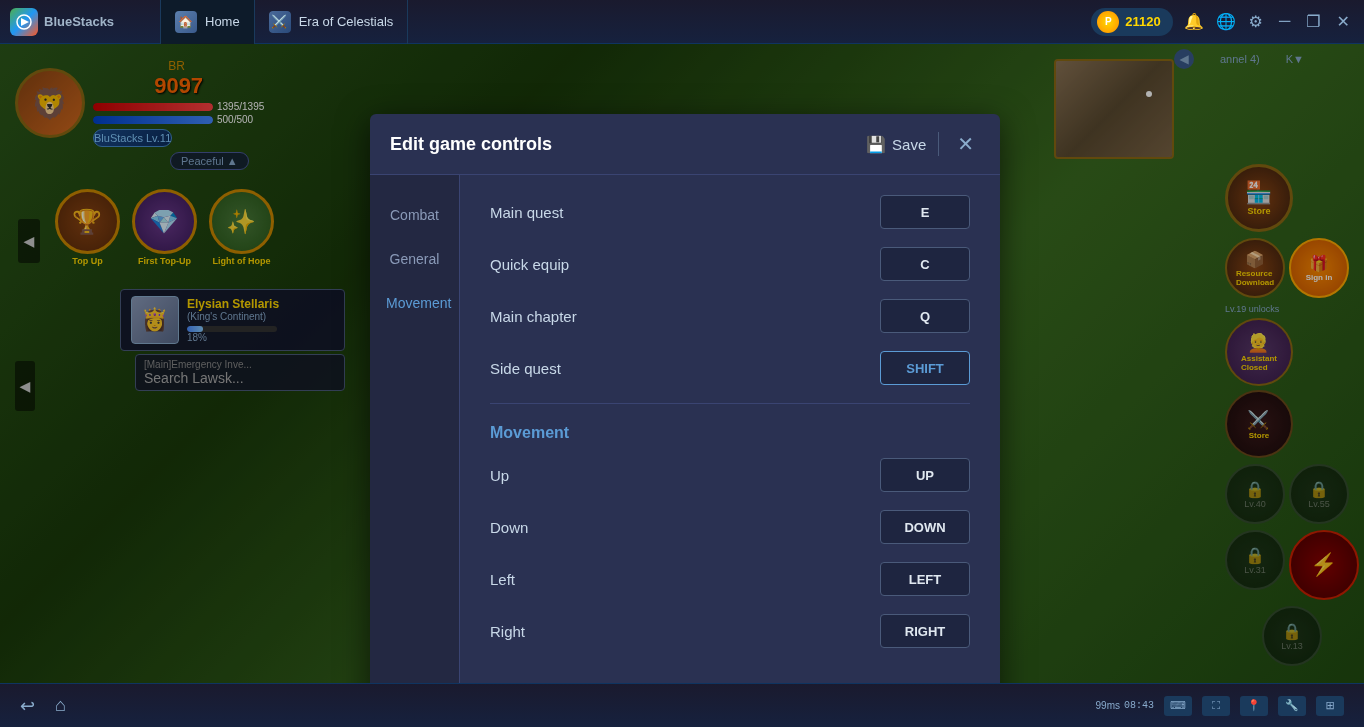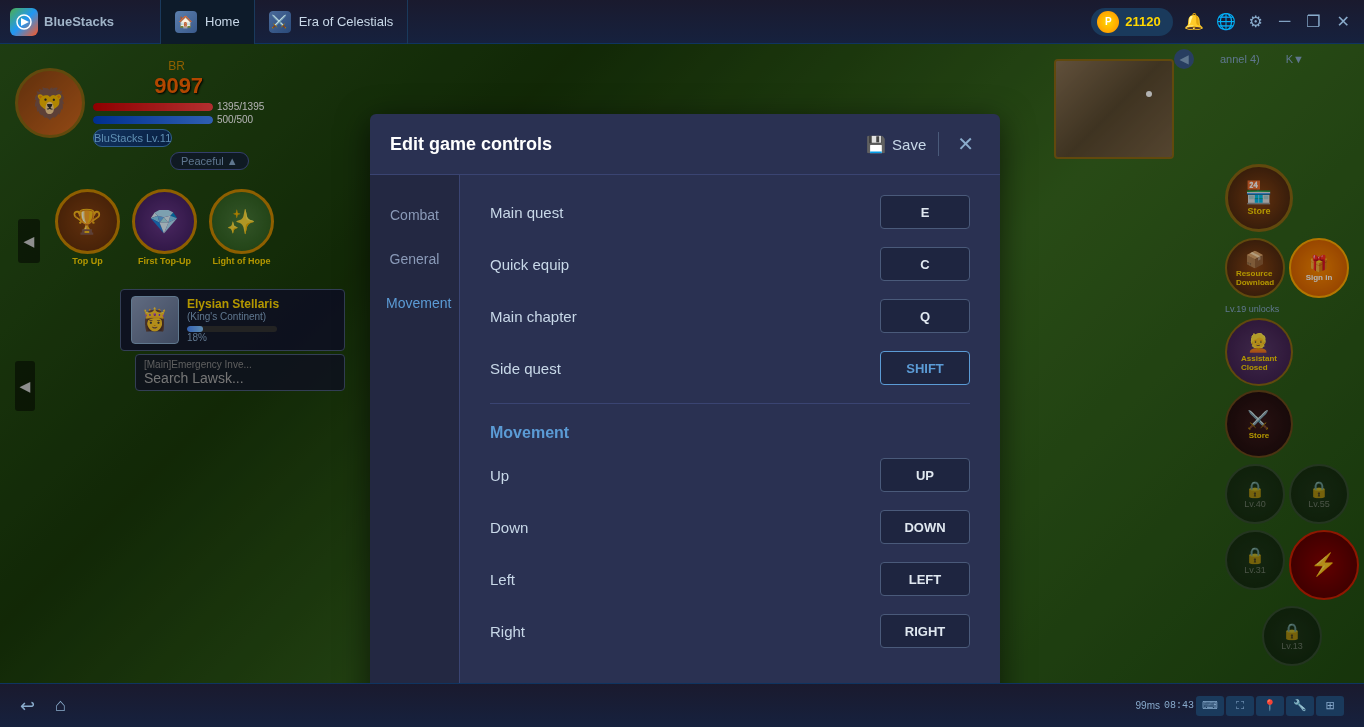--- a/index.html
+++ b/index.html
@@ -525,21 +525,21 @@
     }
 
     .bottom-icon {
       color: #8aaccc;
       font-size: 18px;
       cursor: pointer;
     }
 
     .bottom-right {
       display: flex;
-      gap: 2px;
+      gap: 10px;
     }
 
     .status-icon {
       width: 28px;
       height: 20px;
       background: #1a3a5c;
       border-radius: 3px;
       display: flex;
       align-items: center;
       justify-content: center;

